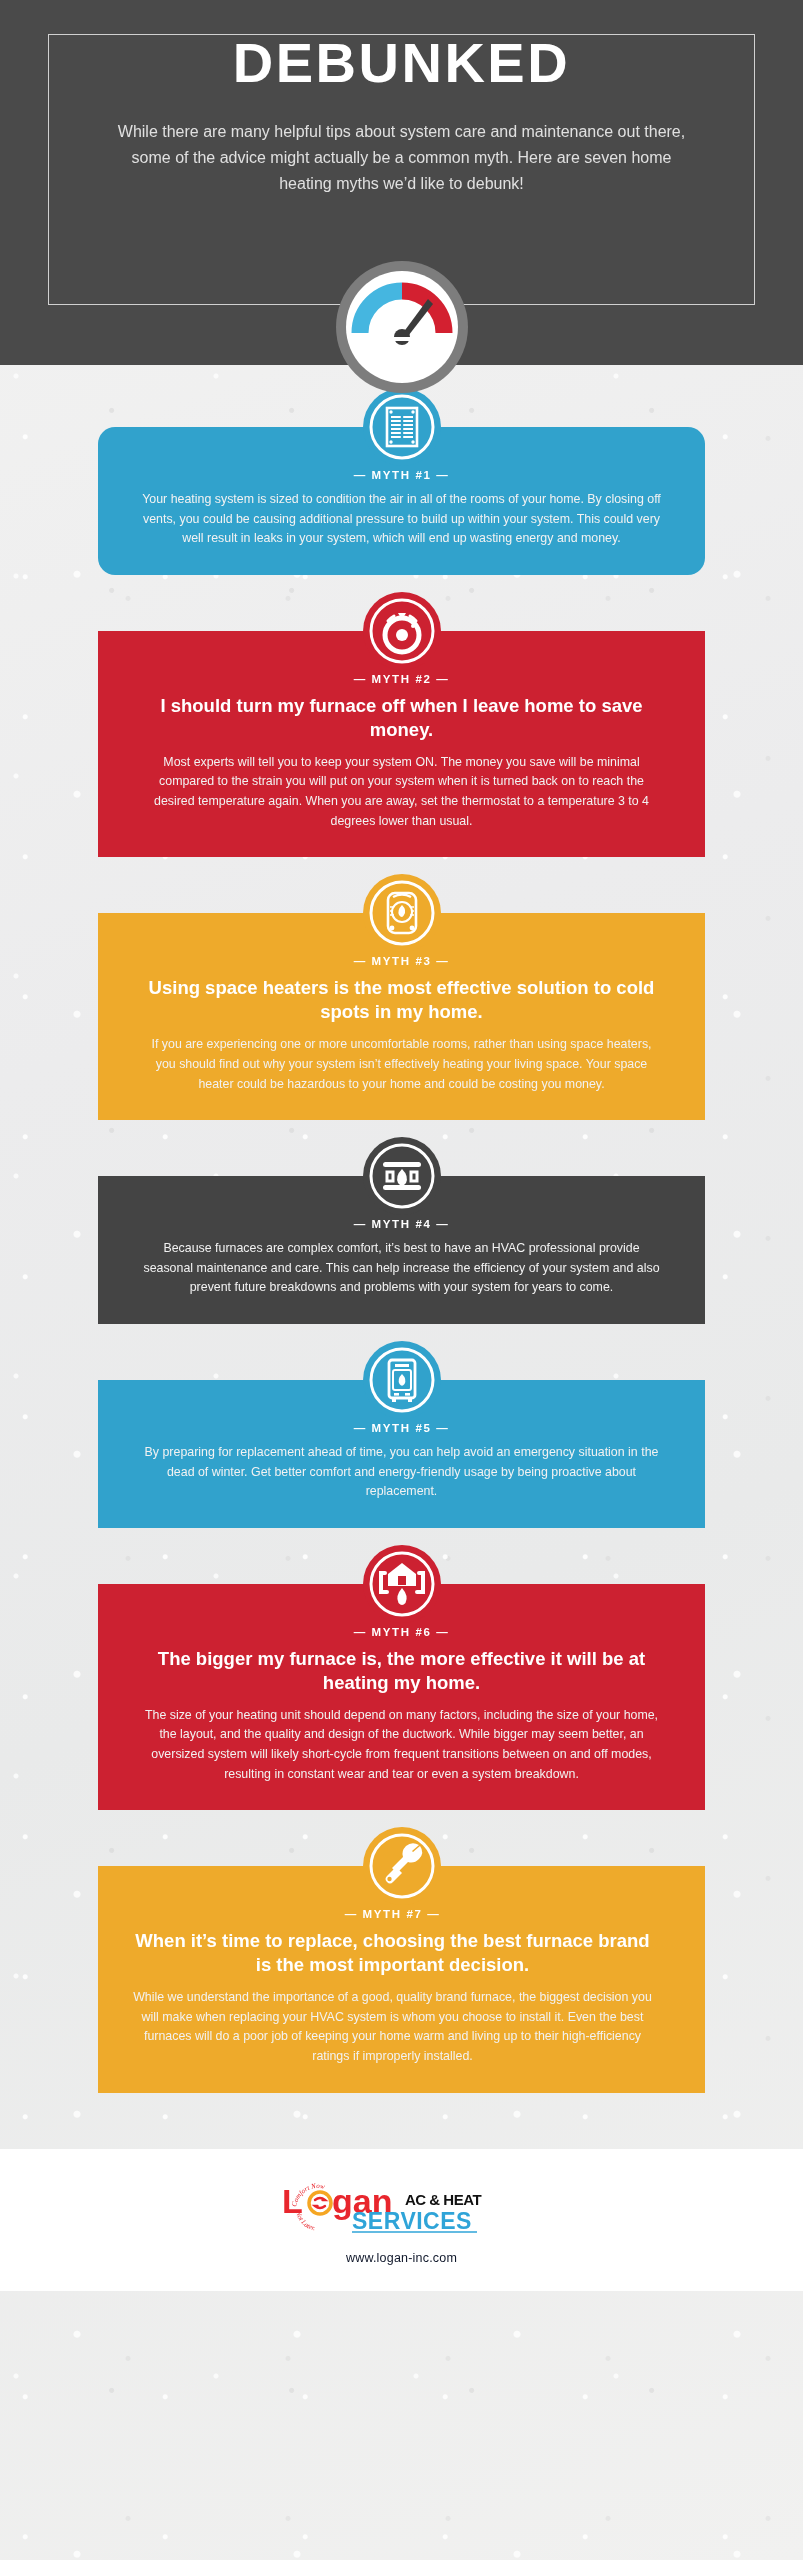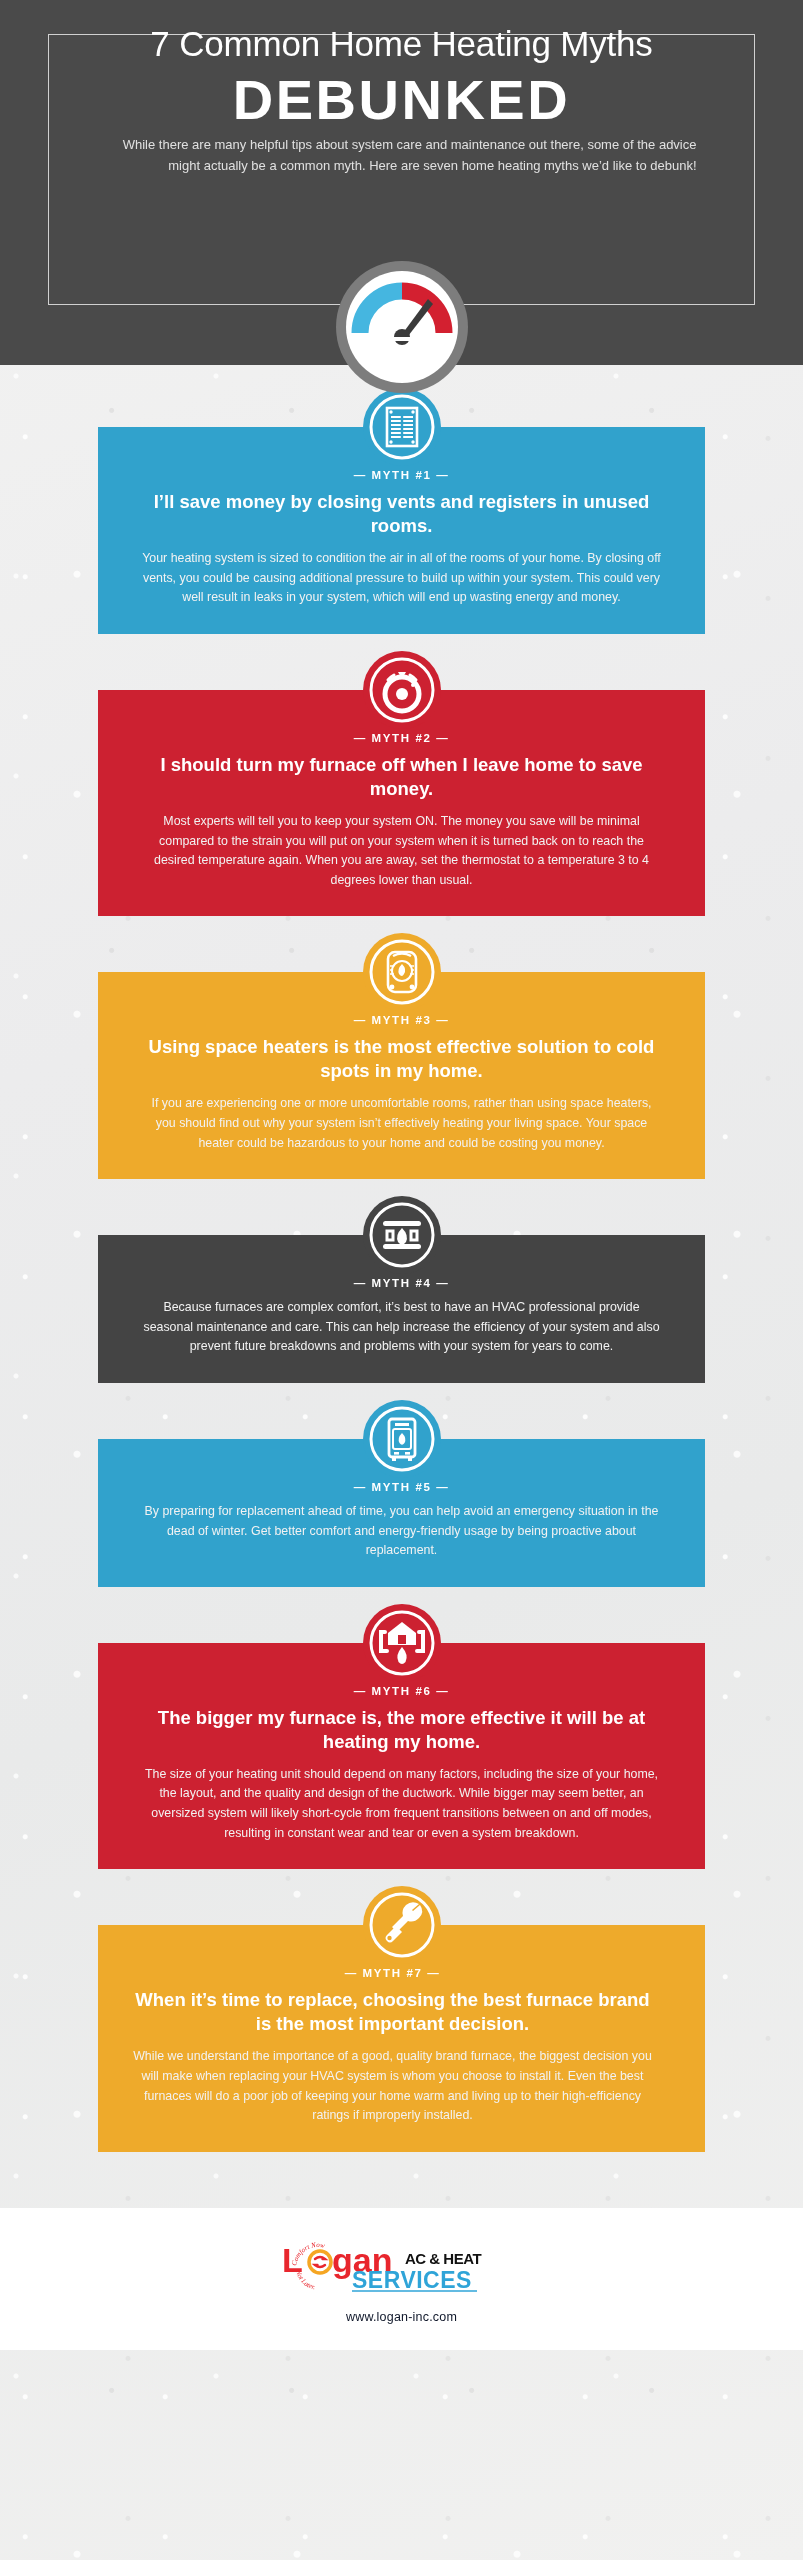--- a/index.html
+++ b/index.html
@@ -90,25 +90,24 @@
     font-size: 56px;
     font-weight: bold;
     letter-spacing: 2.5px;
     line-height: 1.05;
     margin-top: 8px;
   }
   .header-sub {
     position: relative;
     z-index: 3;
     color: #e0e0e0;
-    font-size: 13px;
+    font-size: 16px;
     line-height: 1.62;
-    margin: 4px auto 0;
+    margin: 26px auto 0;
     width: 590px;
-    text-align: right;
   }
 
   
   .gauge-wrap {
     position: absolute;
     left: 50%;
     bottom: -28px;
     transform: translateX(-50%);
     z-index: 5;
     width: 132px;
@@ -193,61 +192,59 @@
 <div class="page">
 
   <div class="header">
     <div class="bracket">
       <div class="bracket-mask-top"></div>
       <div class="bracket-mask-bottom"></div>
       <div class="bracket-mask-left"></div>
       <div class="bracket-mask-right"></div>
     </div>
 
-    <div class="title-line1">7 Common Home Heating Myths</div>
     <div class="title-line2">DEBUNKED</div>
     <div class="header-sub">While there are many helpful tips about system care and maintenance out there, some of the advice might actually be a common myth. Here are seven home heating myths we’d like to debunk!</div>
 
     <div class="gauge-wrap">
       <div class="gauge-ring"></div>
       <svg width="132" height="132" viewBox="0 0 132 132" style="position:absolute;left:0;top:0;">
         <circle cx="66" cy="66" r="56" fill="#ffffff"></circle>
         <path d="M 24 72 A 42 42 0 0 1 66 30" fill="none" stroke="#45b6e0" stroke-width="17"></path>
         <path d="M 66 30 A 42 42 0 0 1 108 72" fill="none" stroke="#d32030" stroke-width="17"></path>
         <path d="M 64 76 L 92 38 L 97 43 L 69 79 Z" fill="#3b3b3b"></path>
         <circle cx="66" cy="76" r="8" fill="#3b3b3b"></circle>
         <rect x="22" y="76" width="88" height="4" fill="#ffffff"></rect>
       </svg>
     </div>
   </div>
 
   <div class="myths">
 
-    <div class="myth" style="background:#31a2cc;">
+    <div class="myth" style="background:#31a2cc;border-radius:17px;">
       <div class="icon-badge" style="background:#31a2cc;">
         <svg width="78" height="78" viewBox="0 0 78 78">
           <circle cx="39" cy="39" r="31" fill="none" stroke="#ffffff" stroke-width="3"></circle>
           <rect x="24" y="20" width="30" height="38" fill="none" stroke="#ffffff" stroke-width="2.6"></rect>
           <circle cx="28" cy="24" r="1.7" fill="#ffffff"></circle>
             <circle cx="50" cy="24" r="1.7" fill="#ffffff"></circle>
           <circle cx="28" cy="54" r="1.7" fill="#ffffff"></circle>
             <circle cx="50" cy="54" r="1.7" fill="#ffffff"></circle>
           <g stroke="#ffffff" stroke-width="2">
             <line x1="28" y1="29" x2="50" y2="29"></line>
               <line x1="28" y1="33" x2="50" y2="33"></line>
             <line x1="28" y1="37" x2="50" y2="37"></line>
               <line x1="28" y1="41" x2="50" y2="41"></line>
             <line x1="28" y1="45" x2="50" y2="45"></line>
               <line x1="28" y1="49" x2="50" y2="49"></line>
           </g>
           <line x1="39" y1="26" x2="39" y2="52" stroke="#31a2cc" stroke-width="2.4"></line>
         </svg>
       </div>
       <div class="myth-label">— MYTH #1 —</div>
-      <div class="myth-title">I’ll save money by closing vents and registers in unused rooms.</div>
       <div class="myth-body">Your heating system is sized to condition the air in all of the rooms of your home. By closing off vents, you could be causing additional pressure to build up within your system. This could very well result in leaks in your system, which will end up wasting energy and money.</div>
     </div>
 
     <div class="myth" style="background:#cc2131;">
       <div class="icon-badge" style="background:#cc2131;">
         <svg width="78" height="78" viewBox="0 0 78 78">
           <circle cx="39" cy="39" r="31" fill="none" stroke="#ffffff" stroke-width="3"></circle>
           <circle cx="39" cy="43" r="17" fill="none" stroke="#ffffff" stroke-width="5"></circle>
           <circle cx="39" cy="43" r="6" fill="#ffffff"></circle>
           <path d="M 35 21 L 43 21 L 39 28 Z" fill="#ffffff"></path>

